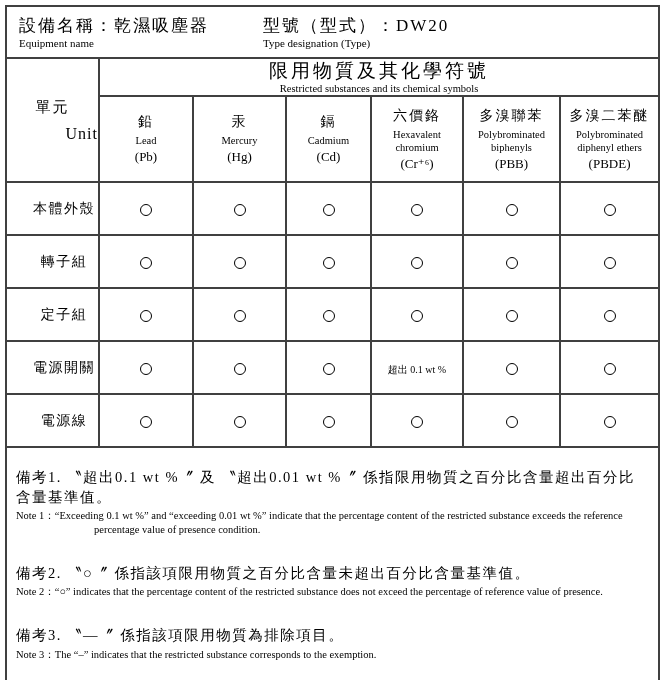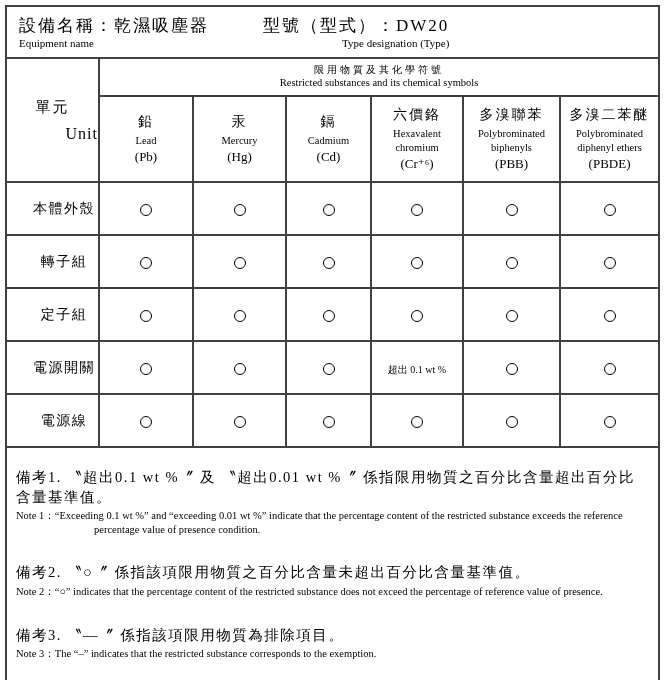--- a/index.html
+++ b/index.html
@@ -12,28 +12,28 @@
   table{border-collapse:collapse;width:653px;table-layout:fixed;}
   table,td{border:2px solid #404040;}
   td{padding:0;vertical-align:middle;}
 
   
   .equip-row td{height:50px;}
   .equip-flex{display:flex;align-items:flex-start;padding:4px 0 2px 12px;}
   .equip-block{margin-right:54px;}
   .zh-big{font-size:17px;letter-spacing:2px;line-height:1.2;white-space:nowrap;}
   .en-small{font-size:11px;line-height:1.2;white-space:nowrap;}
-  .type-block .en-small{text-align:right;font-family:Liberation Serif, serif;}
+  .type-block .en-small{text-align:left;font-family:Liberation Serif, serif;}
 
   
   .unit-cell{text-align:center;}
   .unit-zh{font-size:15px;letter-spacing:2px;margin-bottom:8px;}
   .unit-en{font-size:16px;letter-spacing:1px;text-align:right;}
   .restricted-cell{height:36px;text-align:center;}
-  .restricted-zh{font-size:10px;letter-spacing:3px;line-height:1.25;}
+  .restricted-zh{font-size:19px;letter-spacing:3px;line-height:1.25;}
   .restricted-en{font-size:10.5px;line-height:1.2;}
   .chem-row td{height:84px;text-align:center;}
   .chem-zh{font-size:14px;letter-spacing:2px;margin-bottom:3px;}
   .chem-en{font-size:10.5px;line-height:1.25;padding:0 2px;}
   .chem-symbol{font-size:13px;margin-top:2px;}
 
   
   .data-row td{height:51px;text-align:center;}
   .row-label{text-align:left;padding-left:23px;font-size:14px;letter-spacing:1.5px;}
   .circle{

